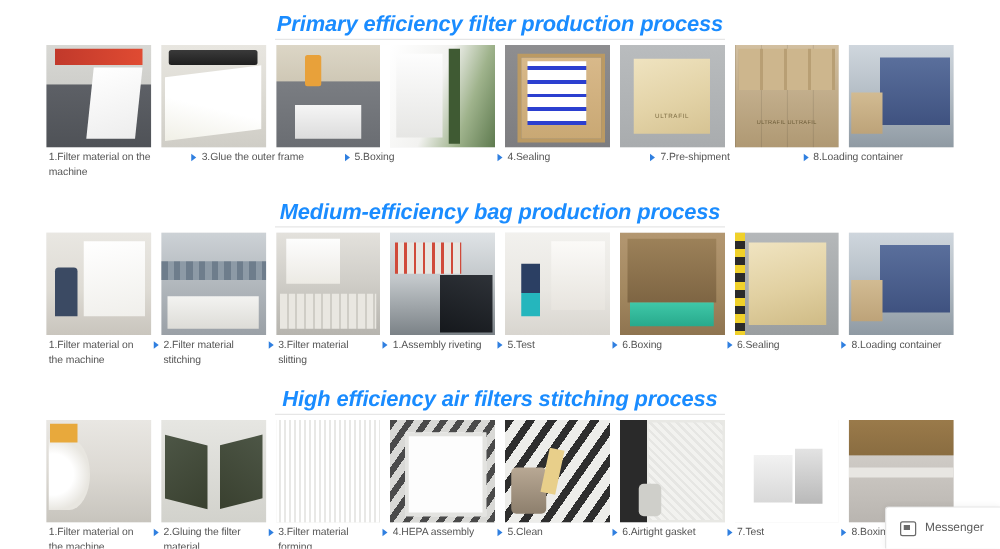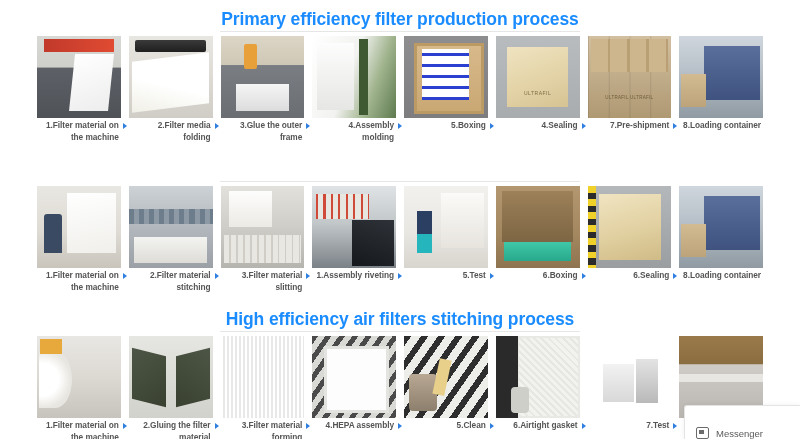--- a/index.html
+++ b/index.html
@@ -28,20 +28,21 @@
   .section-title {
     text-align: center;
     color: #1a8cff;
     font-weight: bold;
     font-size: 17.5px;
     letter-spacing: -0.1px;
     line-height: 1;
     padding-top: 11px;
     position: relative;
     z-index: 3;
+    font-style: italic;
   }
   #section-1 .section-title { padding-top: 13px; }
   #section-2 .section-title { padding-top: 13px; }
 
   .title-rule {
     position: absolute;
     left: 220px;
     right: 220px;
     top: 31px;
     height: 1px;
@@ -81,53 +82,52 @@
     width: 726px;
     display: flex;
     gap: 8px;
   }
   #section-1 .captions { top: 122px; }
   #section-2 .captions { top: 122px; }
 
   .cap-cell {
     flex: 1 1 0;
     position: relative;
-    text-align: right;
+    text-align: left;
     font-size: 8.3px;
     line-height: 11.5px;
     color: #555555;
     letter-spacing: -0.05px;
     padding: 0 2px;
-    font-weight: bold;
   }
   .arrow {
     position: absolute;
     right: -6px;
     top: 2.5px;
     width: 0; height: 0;
     border-left: 4px solid #2f7fe0;
     border-top: 3px solid transparent;
     border-bottom: 3px solid transparent;
   }
   .cap-cell:last-child .arrow { display: none; }
 
   
   .messenger {
     position: absolute;
     right: 0px;
     bottom: 0px;
-    width: 116px;
+    width: 92px;
     height: 34px;
     background: #ffffff;
     border: 1px solid #e4e4e4;
     border-right: none;
     border-bottom: none;
     border-radius: 3px 0 0 0;
     display: flex;
-    align-items: flex-end;
+    align-items: center;
     gap: 7px;
     padding-left: 11px;
     box-shadow: 0 0 5px rgba(0,0,0,0.06);
     z-index: 50;
   }
   .messenger .msg-icon {
     width: 13px; height: 12px;
     border: 1.4px solid #6b6b6b;
     border-radius: 2px;
     position: relative;
@@ -458,32 +458,31 @@
       <div class="tile">
           <div class="art a-preship2"></div>
         </div>
       <div class="tile">
           <div class="art a-container"></div>
         </div>
     </div>
 
     <div class="captions">
       <div class="cap-cell"><span>1.Filter material on the machine</span><i class="arrow"></i></div>
-      <div class="cap-cell"><span>2.Filter media folding</span><i class="arrow"></i></div>
       <div class="cap-cell"><span>3.Glue the outer frame</span><i class="arrow"></i></div>
-      <div class="cap-cell"><span>4.Assembly molding</span><i class="arrow"></i></div>
       <div class="cap-cell"><span>5.Boxing</span><i class="arrow"></i></div>
       <div class="cap-cell"><span>4.Sealing</span><i class="arrow"></i></div>
       <div class="cap-cell"><span>7.Pre-shipment</span><i class="arrow"></i></div>
       <div class="cap-cell"><span>8.Loading container</span></div>
     </div>
   </div>
 
   <div class="section" id="section-1">
     <div class="title-rule"></div>
+    <div class="section-title">Medium-efficiency bag production process</div>
 
     <div class="strip">
       <div class="tile">
           <div class="art a-bagmat"></div>
         </div>
       <div class="tile">
           <div class="art a-stitch"></div>
         </div>
       <div class="tile">
           <div class="art a-slit"></div>

